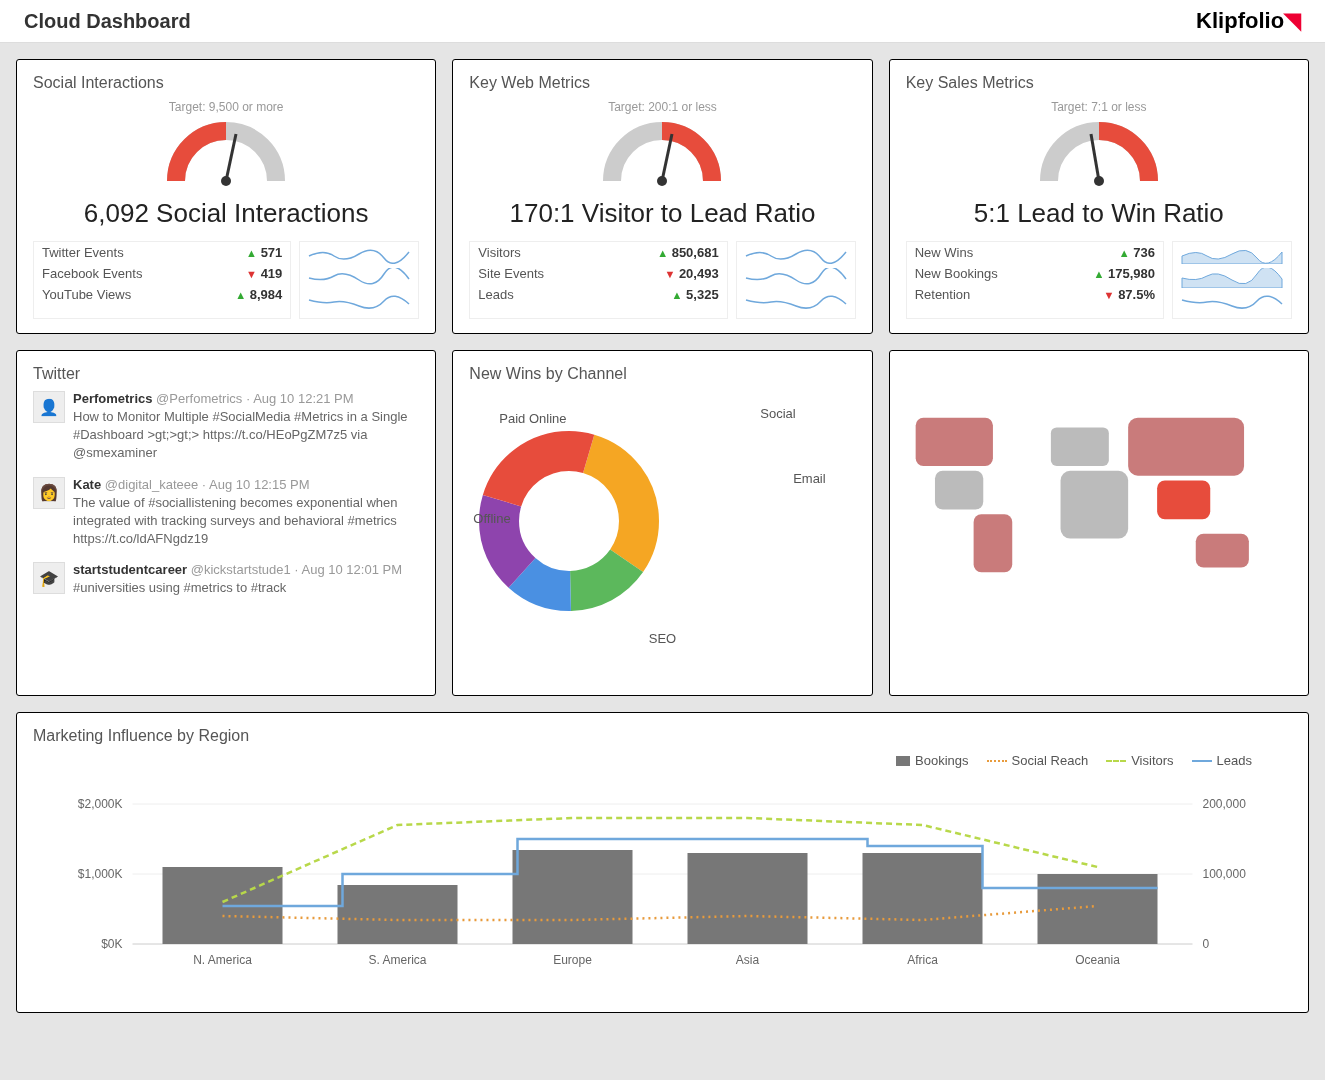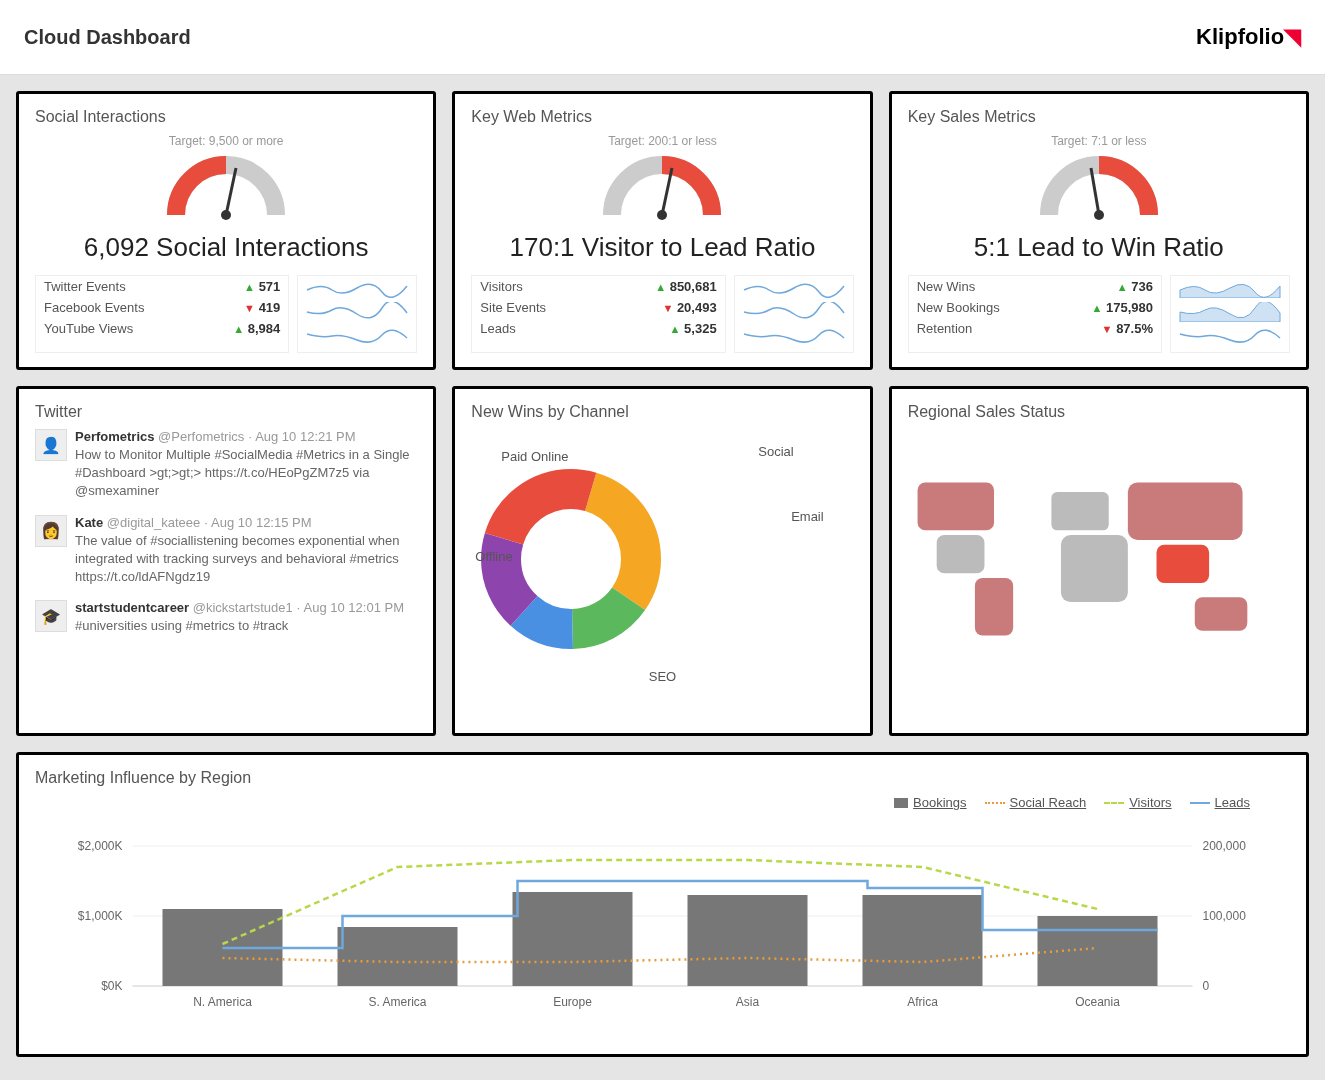--- a/index.html
+++ b/index.html
@@ -1,22 +1,22 @@
 <!DOCTYPE html>
 <html><head>
 <meta charset="utf-8">
 <style>
 * { box-sizing: border-box; margin: 0; padding: 0; }
 body { font-family: 'Segoe UI', Arial, sans-serif; background: #e5e5e5; color: #333; }
-.header { background: #fff; padding: 24px 24px; display: flex; justify-content: space-between; align-items: center; border-bottom: 1px solid #ddd; }
+.header { background: #fff; padding: 8px 24px; display: flex; justify-content: space-between; align-items: center; border-bottom: 1px solid #ddd; }
 .header h1 { font-size: 20px; font-weight: bold; }
 .logo { font-size: 22px; font-weight: bold; color: #000; }
 .logo .red { color: #e03; }
 .dashboard { padding: 16px; display: grid; grid-template-columns: repeat(3, 1fr); gap: 16px; }
-.card { background: #fff; border: 3px solid #000000; border-radius: 3px; padding: 14px 16px; }
+.card { background: #fff; border: 1px solid #000000; border-radius: 3px; padding: 14px 16px; }
 .card-title { font-size: 16px; color: #555; margin-bottom: 8px; font-weight: normal; }
 .gauge-wrap { text-align: center; position: relative; }
 .gauge-target { font-size: 12px; color: #999; text-align: center; margin-bottom: 2px; }
 .gauge { margin: 0 auto; }
 .big-value { font-size: 26px; text-align: center; margin: 8px 0 12px; color: #222; }
 .metrics-row { display: flex; gap: 8px; }
 .metrics-table { flex: 1; border: 1px solid #eee; }
 .metric-line { display: flex; justify-content: space-between; padding: 3px 8px; font-size: 13px; align-items: center; }
 .metric-line .label { color: #555; flex: 1; }
 .metric-line .val { font-weight: bold; }
@@ -28,21 +28,21 @@
 .tweet { display: flex; gap: 8px; margin-bottom: 14px; font-size: 13px; }
 .tweet .avatar { width: 32px; height: 32px; background: #eee; border: 1px solid #ddd; flex-shrink: 0; display: flex; align-items: center; justify-content: center; font-size: 16px; }
 .tweet .content { flex: 1; }
 .tweet .author { font-weight: bold; color: #333; }
 .tweet .handle { color: #999; font-weight: normal; }
 .tweet .body { color: #666; margin-top: 2px; line-height: 1.4; }
 .donut-wrap { display: flex; justify-content: flex-start; align-items: center; height: 260px; position: relative; }
 .donut-label { position: absolute; font-size: 13px; color: #555; }
 .map-wrap { height: 260px; display: flex; align-items: center; justify-content: center; }
 .full-width { grid-column: 1 / -1; }
-.legend { display: flex; gap: 18px; justify-content: flex-end; font-size: 13px; color: #555; margin-bottom: 6px; padding-right: 40px; text-decoration: underline; }
+.legend { display: flex; gap: 18px; justify-content: flex-end; font-size: 13px; color: #555; margin-bottom: 6px; padding-right: 40px; }
 .legend-item { display: flex; align-items: center; gap: 5px; }
 .swatch { width: 14px; height: 10px; display: inline-block; }
 .swatch-line { width: 20px; height: 0; border-top: 2px solid; display: inline-block; }
 .swatch-dash { width: 20px; height: 0; border-top: 2px dashed; display: inline-block; }
 .swatch-dot { width: 20px; height: 0; border-top: 2px dotted; display: inline-block; }
 </style>
 </head>
 <body>
 
 <div class="header">
@@ -214,21 +214,20 @@
       </svg>
       <span class="donut-label" style="top:20px; left:30px">Paid Online</span>
       <span class="donut-label" style="top:15px; right:60px">Social</span>
       <span class="donut-label" style="top:80px; right:30px">Email</span>
       <span class="donut-label" style="top:120px; left:4px">Offline</span>
       <span class="donut-label" style="bottom:5px; left:50%; transform:translateX(-50%)">SEO</span>
     </div>
   </div>
 
   <div class="card">
-    <div class="card-title">Regional Sales Status</div>
     <div class="map-wrap">
       <svg width="100%" height="220" viewBox="0 0 400 220">
         <rect x="10" y="30" width="80" height="50" rx="8" fill="#c97b7b"></rect>
         <rect x="30" y="85" width="50" height="40" rx="8" fill="#bbb"></rect>
         <rect x="70" y="130" width="40" height="60" rx="8" fill="#c97b7b"></rect>
         <rect x="150" y="40" width="60" height="40" rx="6" fill="#bbb"></rect>
         <rect x="160" y="85" width="70" height="70" rx="10" fill="#bbb"></rect>
         <rect x="230" y="30" width="120" height="60" rx="10" fill="#c97b7b"></rect>
         <rect x="260" y="95" width="55" height="40" rx="8" fill="#e74c3c"></rect>
         <rect x="300" y="150" width="55" height="35" rx="8" fill="#c97b7b"></rect>

